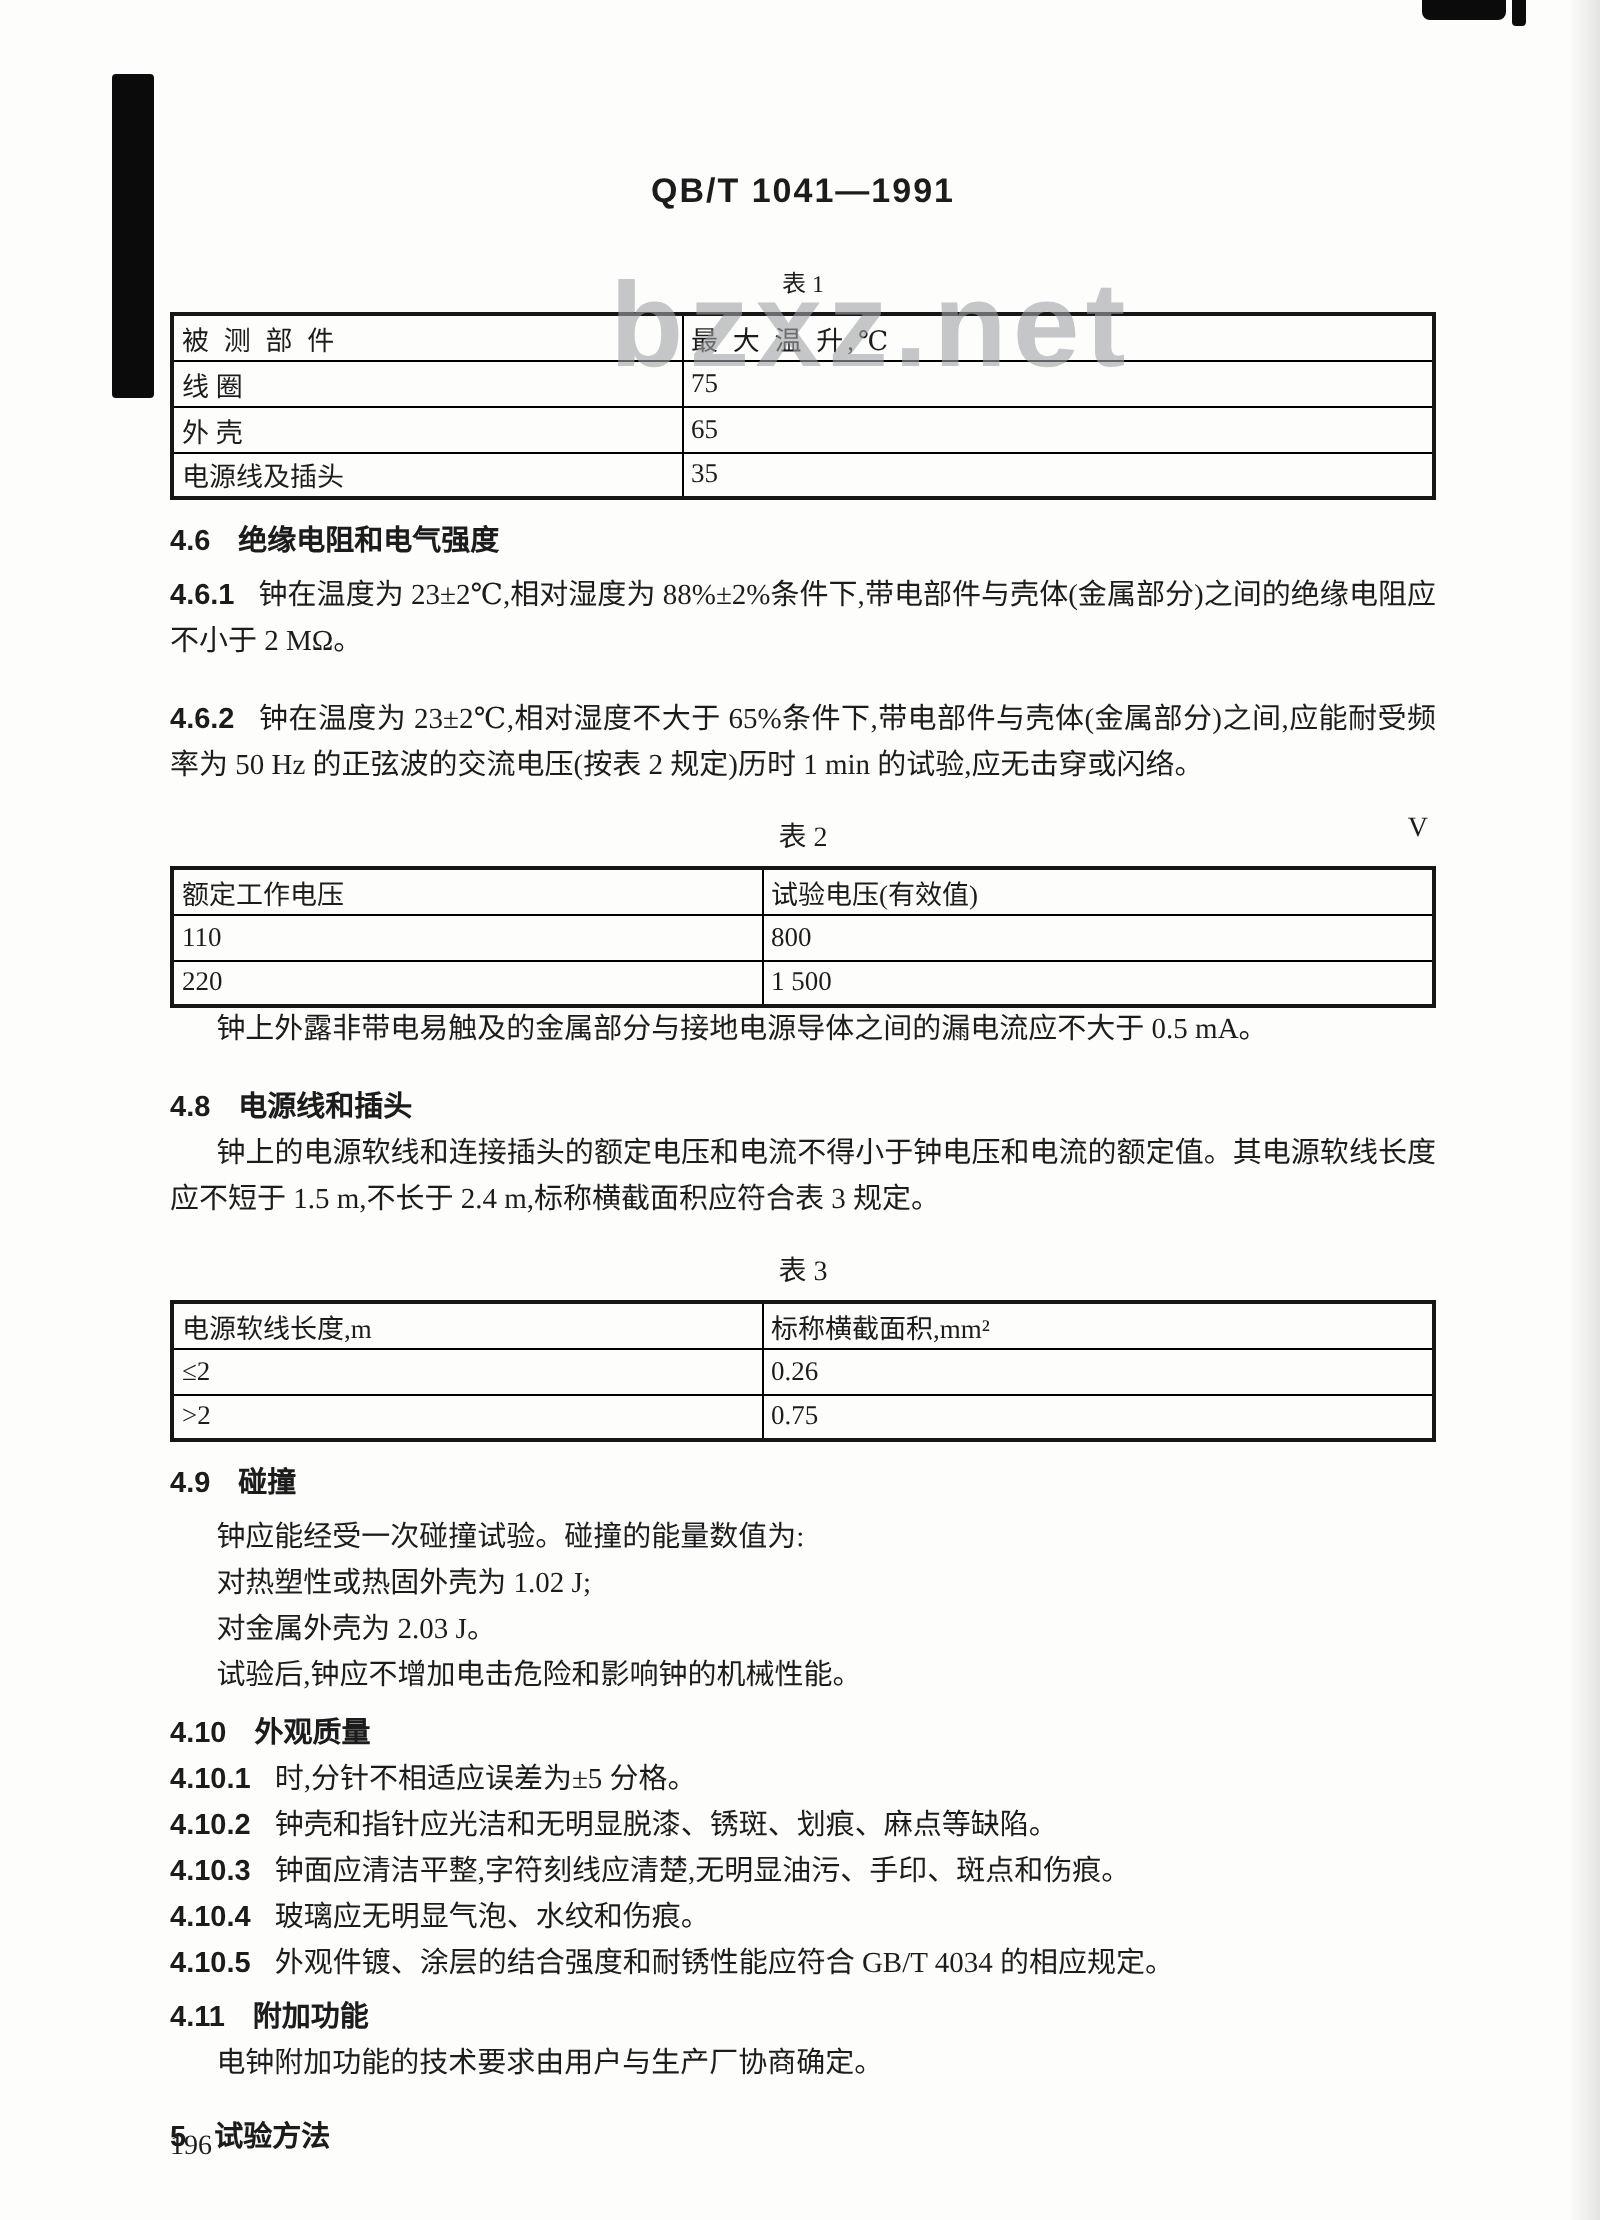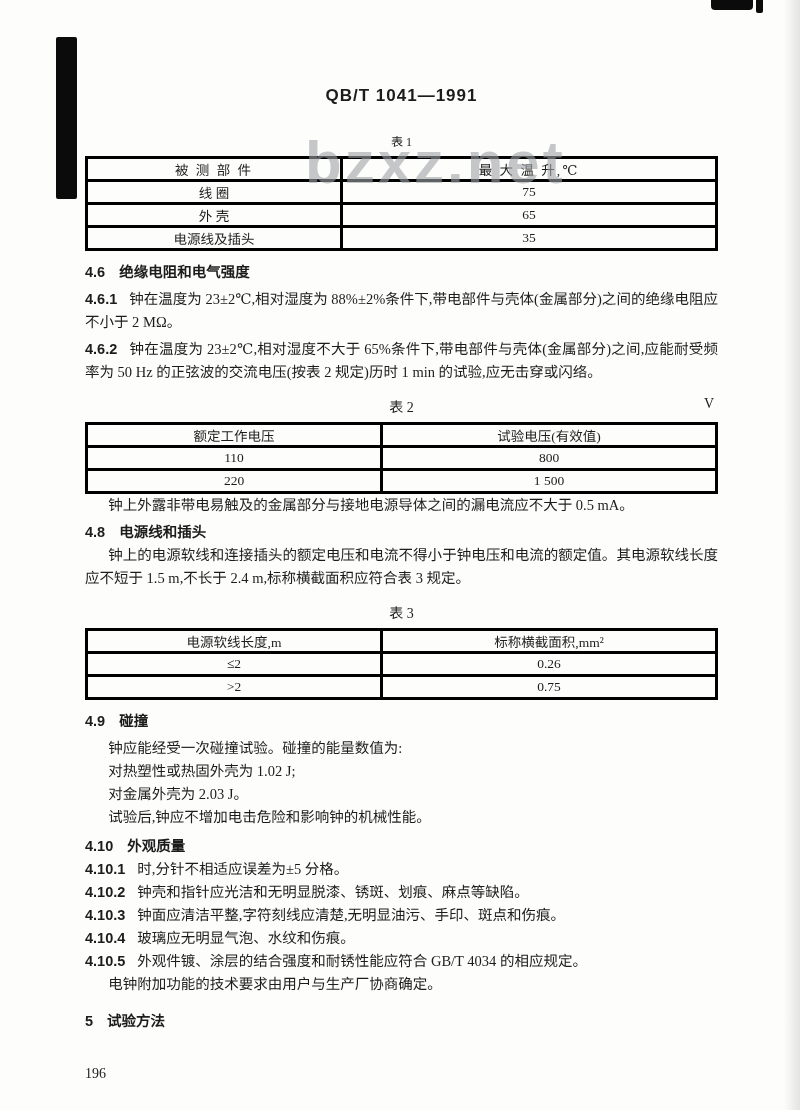--- a/index.html
+++ b/index.html
@@ -27,33 +27,33 @@
   }
   .content { position:absolute; left:85px; top:0; width:633px; }
   .doc-header {
     margin-top:86px; text-align:center; font-size:17px; font-weight:bold;
     font-family:"Liberation Sans","DejaVu Sans",sans-serif; letter-spacing:1px;
   }
   .tbl-caption { margin-top:26px; margin-bottom:6px; text-align:center; font-size:12px; }
   .tbl-caption-row { position:relative; margin-top:12px; margin-bottom:6px; text-align:center; font-size:14px; height:20px; }
   .cap-unit { position:absolute; right:4px; top:0; font-size:14px; }
   table.tbl { width:100%; border-collapse:collapse; border:2px solid #161616; font-size:13.5px; }
-  table.tbl td { border:3px solid #000000; height:23px; text-align:center; vertical-align:middle; padding:0 4px; }
+  table.tbl td { border:1px solid #000000; height:23px; text-align:left; vertical-align:middle; padding:0 4px; }
   .t1 .c1 { width:255px; }
   .t2 .c1, .t3 .c1 { width:295px; }
   .hdr { letter-spacing:2px; }
   .heading {
     font-family:"Liberation Sans","DejaVu Sans",sans-serif; font-weight:bold;
     font-size:14.5px; line-height:23px;
   }
   .heading .num { margin-right:14px; }
   .para { font-size:14.5px; line-height:23px; text-align:justify; }
   .para .num { font-family:"Liberation Sans","DejaVu Sans",sans-serif; font-weight:bold; margin-right:12px; white-space:nowrap; }
   .ind { text-indent:1.6em; text-align:left; }
-  .mt4{margin-top:4px;} .mt6{margin-top:6px;} .mt8{margin-top:4px;}
+  .mt4{margin-top:4px;} .mt6{margin-top:6px;} .mt8{margin-top:16px;}
   .mt10{margin-top:10px;} .mt14{margin-top:14px;}
   .page-number { position:absolute; left:85px; top:1066px; font-size:14px; }
 </style>
 </head>
 <body>
 
 <div class="page">
   <div class="edge-shade"></div>
   <div class="bar-left"></div>
   <div class="mark-tr-1"></div>
@@ -164,20 +164,23 @@
     <p class="para">
       <span class="num">4.10.3</span><span>钟面应清洁平整,字符刻线应清楚,无明显油污、手印、斑点和伤痕。</span>
     </p>
     <p class="para">
       <span class="num">4.10.4</span><span>玻璃应无明显气泡、水纹和伤痕。</span>
     </p>
     <p class="para">
       <span class="num">4.10.5</span><span>外观件镀、涂层的结合强度和耐锈性能应符合 GB/T 4034 的相应规定。</span>
     </p>
 
+    <p class="heading mt4">
+      <span class="num">4.11</span><span>附加功能</span>
+    </p>
     <p class="para ind">电钟附加功能的技术要求由用户与生产厂协商确定。</p>
 
     <p class="heading mt14">
       <span class="num">5</span><span>试验方法</span>
     </p>
     <p class="heading mt8">
       
     </p>
 
   </div>

